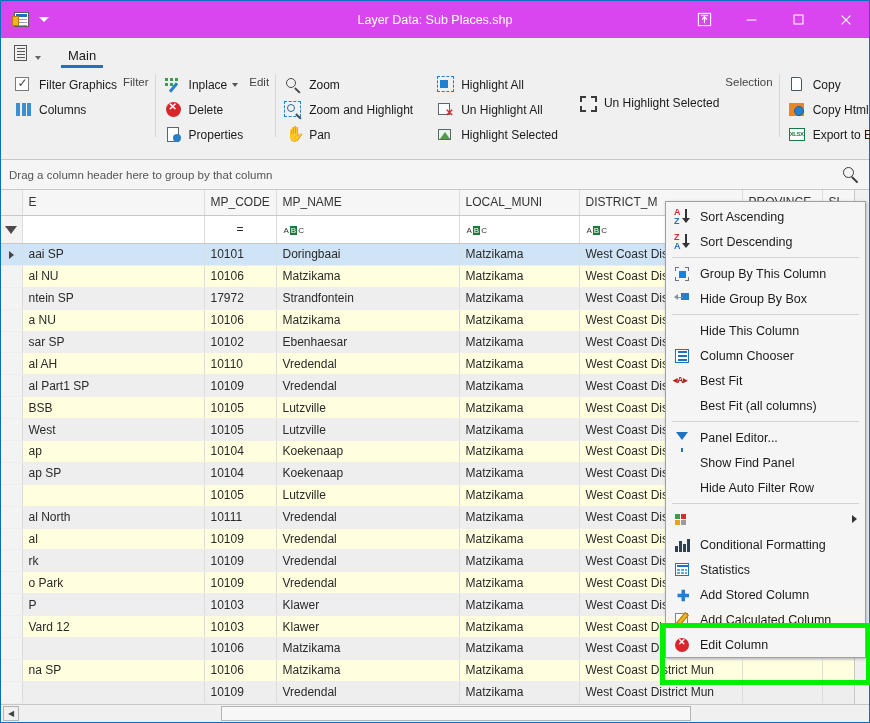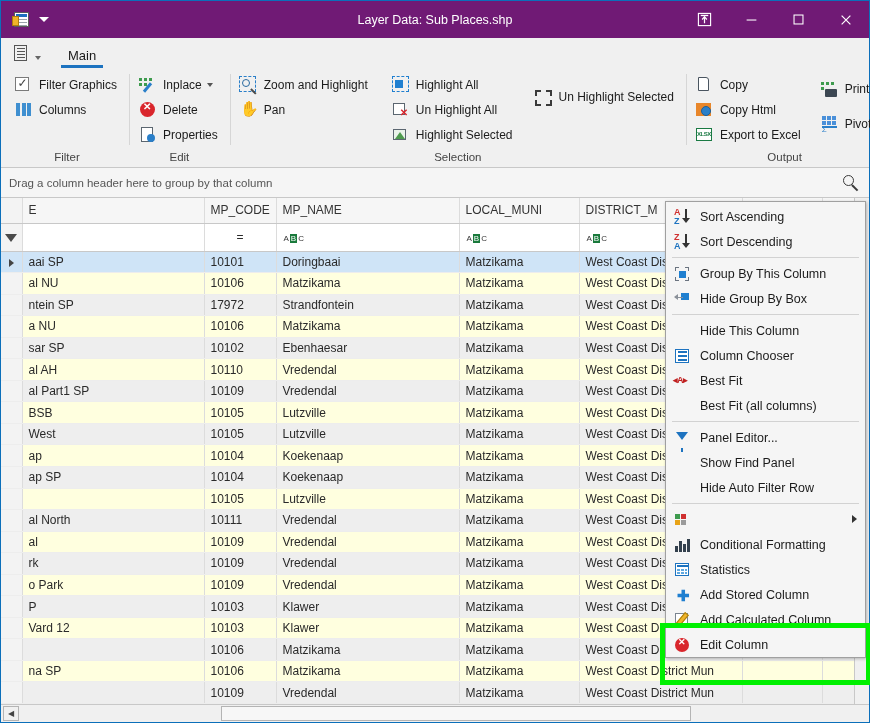--- a/index.html
+++ b/index.html
@@ -73,21 +73,21 @@
   }
   .tab {
     margin-left:18px; padding: 3px 9px 5px 9px; font-size:13px; color:#1b1b1b;
     position:relative;
   }
   .tab.active::after {
     content:""; position:absolute; left:2px; right:2px; bottom:0; height:3px; background:#1d73c0;
   }
   .ribbon-body { flex:1; display:flex; padding-left:4px; }
   .group {
-    display:flex; flex-direction:column; position:relative;
+    display:flex; flex-direction:row; position:relative;
     padding: 4px 6px 0 6px;
   }
   .group + .group::before {
     content:""; position:absolute; left:0; top:6px; bottom:22px; width:1px; background:#d6d6d6;
   }
   .group-items { display:flex; flex:1; }
   .group-col { display:flex; flex-direction:column; justify-content:flex-start; }
   .group-label {
     text-align:center; font-size:11.5px; color:#444; height:20px; line-height:20px;
   }
@@ -233,21 +233,21 @@
   .editpen { position:absolute; left:3px; top:2px; width:13px;height:13px; border:1.3px solid #7a8490; background:#fff;}
   .editpen::after { content:""; position:absolute; left:4px; top:-2px; width:3px;height:12px; background:#f0b429; transform:rotate(40deg); border:1px solid #a97f10;}
   .delcirc { position:absolute; left:3px; top:2px; width:14px;height:14px;border-radius:50%;background:#d9262c;}
   .delcirc::after { content:"✕"; position:absolute; left:3px; top:-1px; color:#fff; font-size:9px; font-weight:bold;}
 </style>
 </head>
 <body>
 
 <div class="window">
 
-  <div class="titlebar" style="background: #701a75;">
+  <div class="titlebar" style="background: #d946ef;">
     <div class="tb-appicon">
       <div class="ico-doc">
           <div class="bar"></div>
           <div class="g1"></div>
           <div class="g2"></div>
           <div class="g3"></div>
         </div>
       <div class="ico-key"></div>
     </div>
     <div class="tb-caret"></div>
@@ -345,20 +345,26 @@
               <span class="lbl">Properties</span>
             </div>
           </div>
         </div>
         <div class="group-label">Edit</div>
       </div>
 
       <div class="group" style="flex:0 0 auto;">
         <div class="group-items">
           <div class="group-col">
+            <div class="cmd">
+              <span class="glyph">
+                  <span class="mag"></span>
+                </span>
+              <span class="lbl">Zoom</span>
+            </div>
             <div class="cmd">
               <span class="glyph">
                   <span class="dashbox"></span>
                   <span class="mag" style="left:4px;top:3px;width:8px;height:8px;border-color:#2a6aa0"></span>
                 </span>
               <span class="lbl">Zoom and Highlight</span>
             </div>
             <div class="cmd">
               <span class="glyph">
                   <span class="hand">✋</span>

